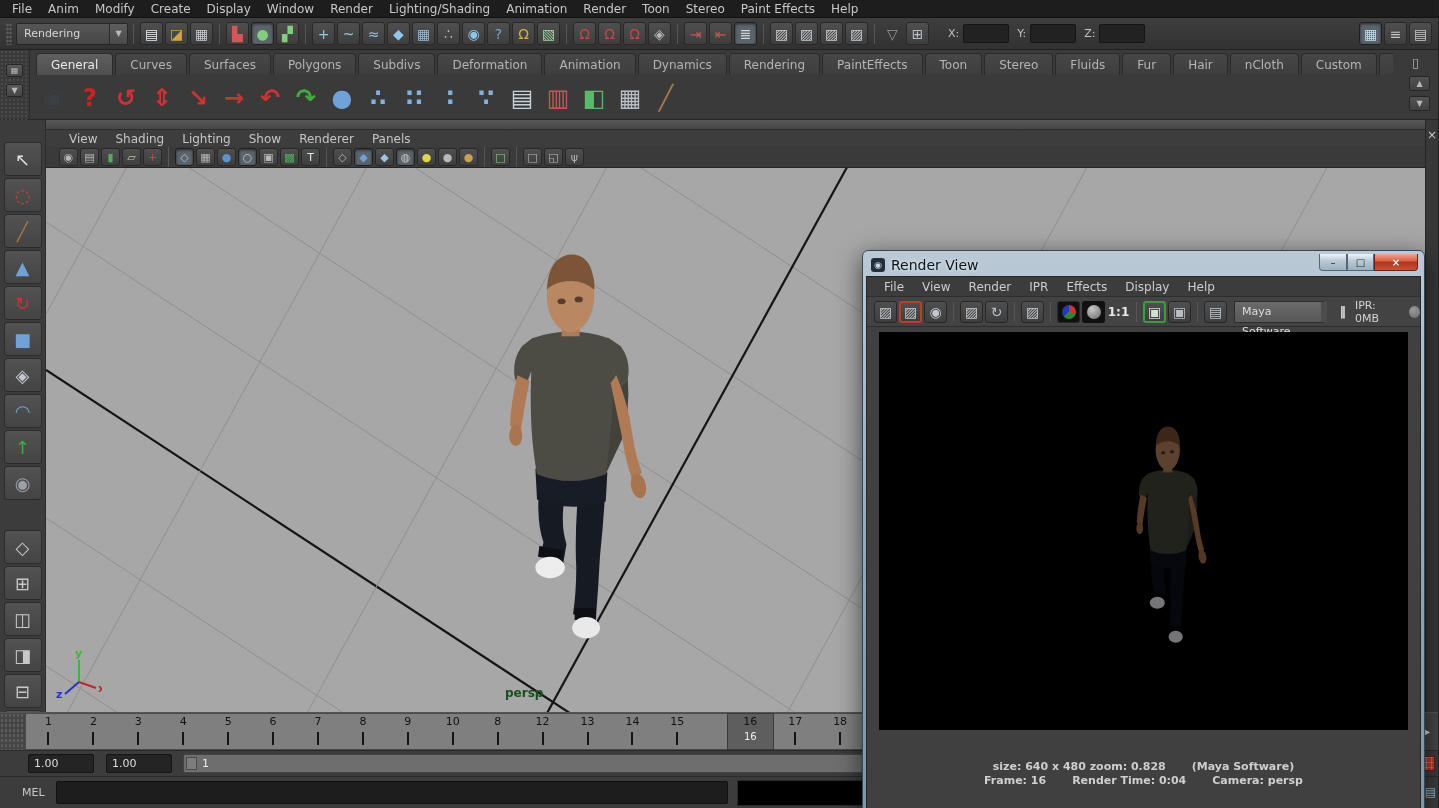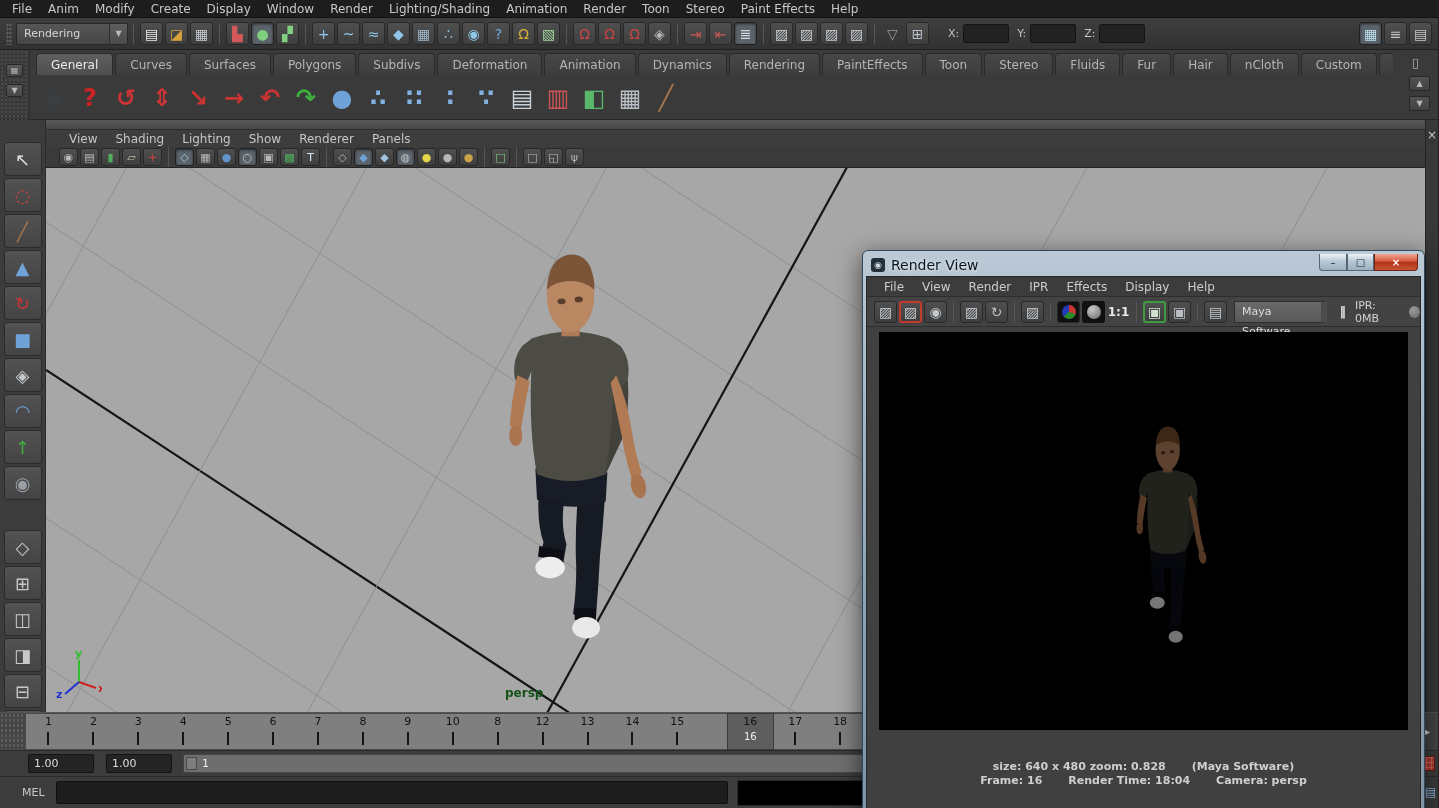--- a/index.html
+++ b/index.html
@@ -430,21 +430,21 @@
               <use href="#char-symbol"></use>
             </svg>
         </div>
         <div id="rv-status">
           <div class="statline">
             <span>size: 640 x 480 zoom: 0.828</span>
             <span>(Maya Software)</span>
           </div>
           <div class="statline">
             <span>Frame: 16</span>
-            <span>Render Time: 18:04</span>
+            <span>Render Time: 0:04</span>
             <span>Camera: persp</span>
           </div>
         </div>
       </div>
     </div>
   </div>
 
   <div id="timeline-row">
     <div id="timeline-grip"></div>
     <div id="ruler">

